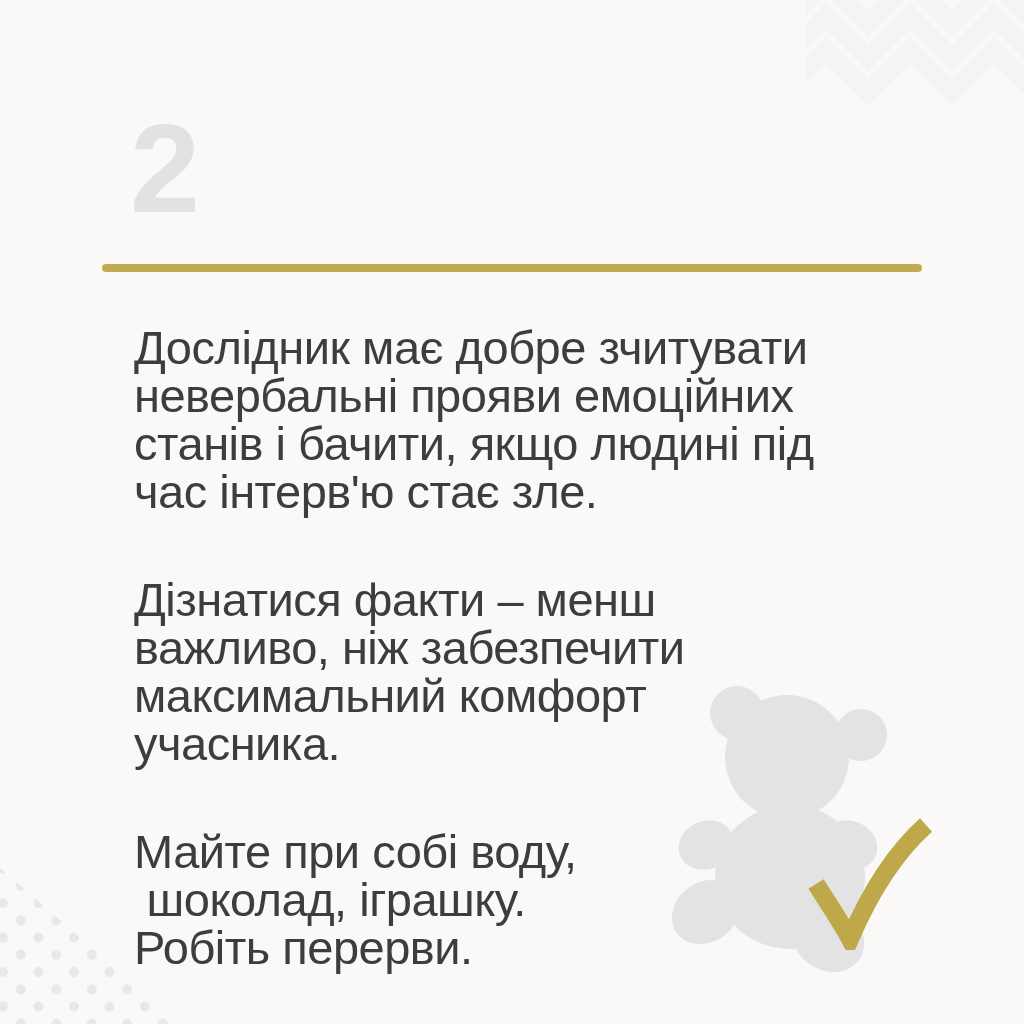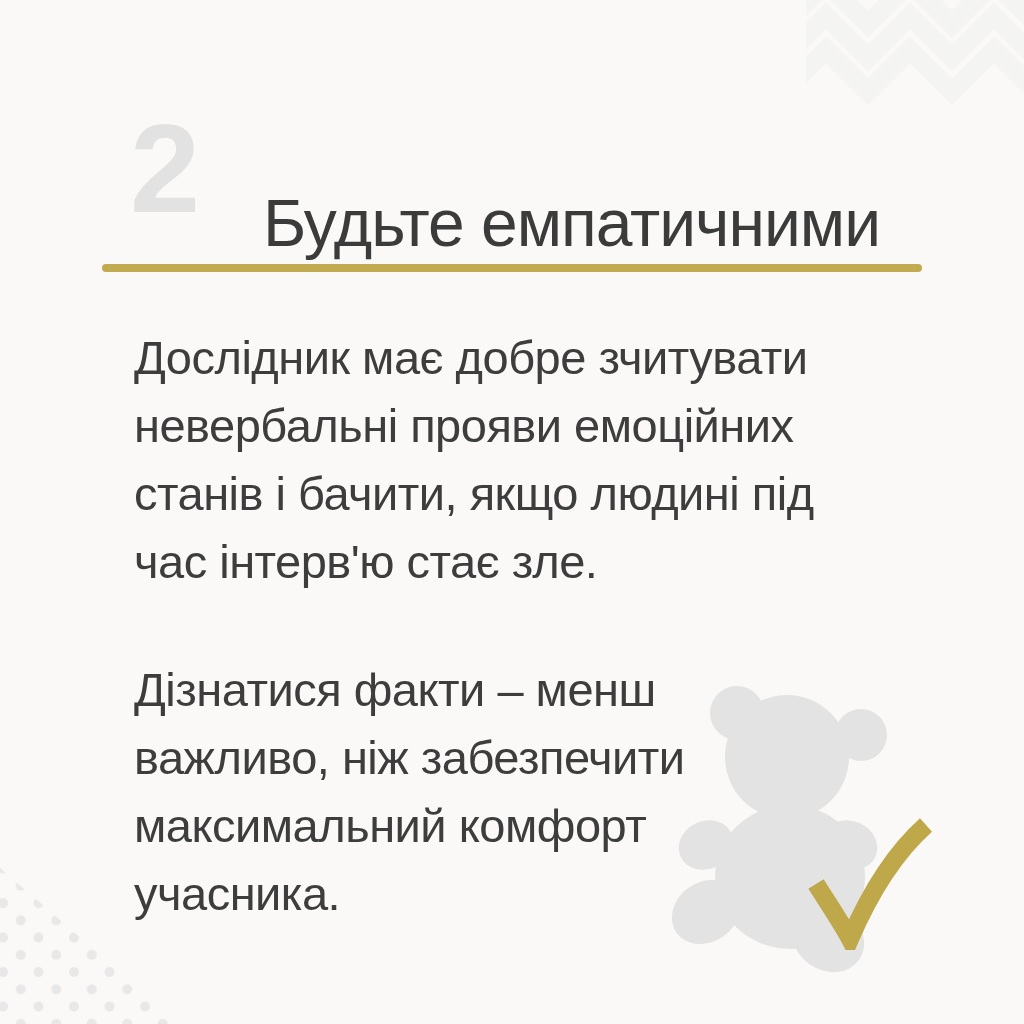--- a/index.html
+++ b/index.html
@@ -29,21 +29,21 @@
 
   
   .divider{
     position:absolute;left:102px;top:264px;width:820px;height:8px;
     background:#c2aa50;border-radius:4px;
   }
 
   
   .content{
     position:absolute;left:134px;top:324px;width:820px;
-    color:#3d3d3d;font-size:47px;line-height:68px;letter-spacing:-0.5px;
+    color:#3d3d3d;font-size:47px;line-height:48px;letter-spacing:-0.5px;
   }
   .content p{margin:0;white-space:pre-wrap;}
   .content p + p{margin-top:60px;}
 
   
   .dots{position:absolute;left:0;top:868px;width:182px;height:156px;}
 
   
   .bear{position:absolute;left:650px;top:672px;width:300px;height:300px;}
   .check{position:absolute;left:800px;top:818px;width:135px;height:132px;}
@@ -56,33 +56,35 @@
   <svg class="chevrons" viewBox="0 0 218 122" aria-hidden="true">
     <g fill="none" stroke="#f4f4f2" stroke-width="19">
       <path d="M-22,24 L20,-18 L62,24 L104,-18 L146,24 L188,-18 L230,24"></path>
       <path d="M-22,58 L20,16 L62,58 L104,16 L146,58 L188,16 L230,58"></path>
       <path d="M-22,92 L20,50 L62,92 L104,50 L146,92 L188,50 L230,92"></path>
     </g>
   </svg>
 
   <div class="step-number">2</div>
 
-  <h1 class="page-title">Будьте емпатичними</h1>
 
   <div class="divider"></div>
 
   <div class="content">
     <p>Дослідник має добре зчитувати
 невербальні прояви емоційних
 станів і бачити, якщо людині під
 час інтерв'ю стає зле.</p>
     <p>Дізнатися факти – менш
 важливо, ніж забезпечити
 максимальний комфорт
 учасника.</p>
+    <p>Майте при собі воду,
+ шоколад, іграшку.
+Робіть перерви.</p>
   </div>
 
   <svg class="bear" viewBox="0 0 300 300" aria-hidden="true">
     <g fill="#e3e3e3">
       <circle cx="87" cy="41" r="27"></circle>
       <circle cx="211" cy="63" r="26"></circle>
       <circle cx="137" cy="85" r="62"></circle>
       <ellipse cx="56" cy="173" rx="28" ry="24" transform="rotate(-25 56 173)"></ellipse>
       <ellipse cx="200" cy="173" rx="28" ry="24" transform="rotate(25 200 173)"></ellipse>
       <ellipse cx="140" cy="205" rx="75" ry="72"></ellipse>

